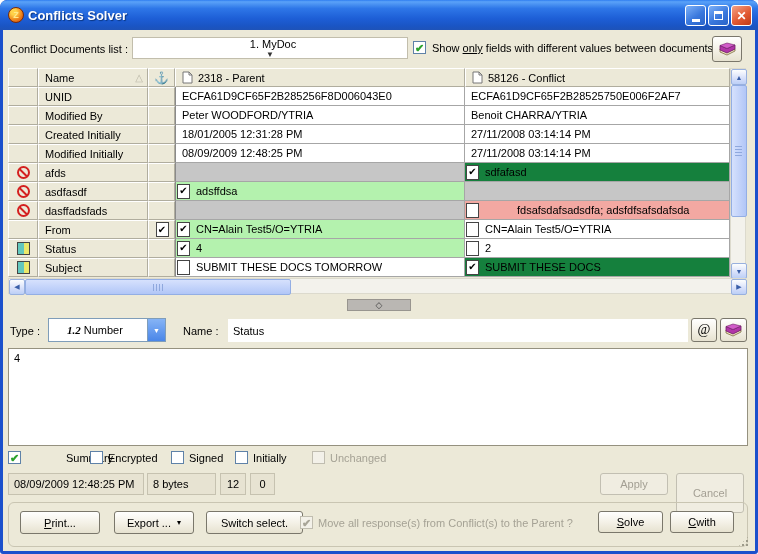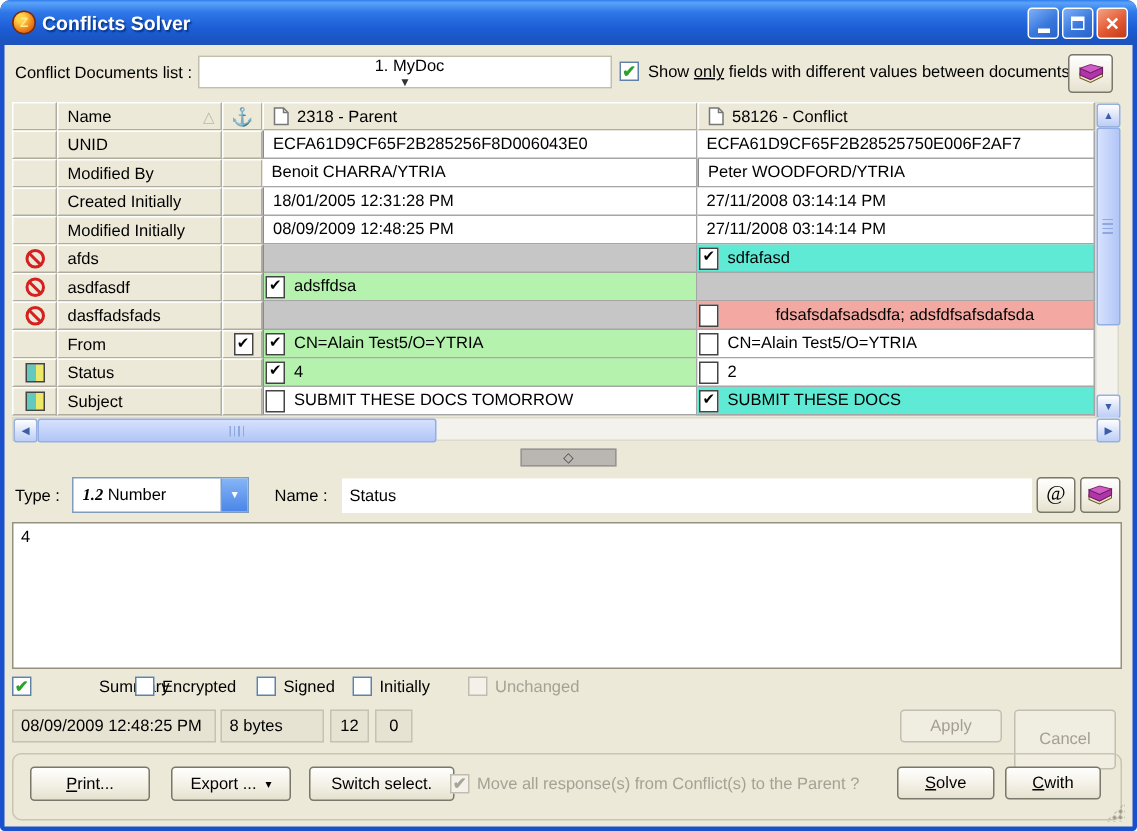--- a/index.html
+++ b/index.html
@@ -41,21 +41,21 @@
   .u{text-decoration:underline;}
   
   .grid{left:8px;top:68px;width:722px;display:grid;
     grid-template-columns:30px 110px 27px 290px 265px;grid-auto-rows:19px;}
   .hcell{background:#ece9d8;border:1px solid;border-color:#ffffff #b0ad9e #b0ad9e #ffffff;
     box-sizing:border-box;display:flex;align-items:center;padding-left:6px;overflow:hidden;white-space:nowrap;}
   .hcell.center{justify-content:center;padding-left:0;}
   .dcell{background:#fff;border-right:1px solid #a6a6a6;border-bottom:1px solid #a6a6a6;
     box-sizing:border-box;display:flex;align-items:center;overflow:hidden;white-space:nowrap;}
   .dcell.first{border-left:1px solid #8a8a8a;}
-  .bg-green{background:#b4f2ae;}.bg-yellow{background:#5eead4;}.bg-red{background:#f3a8a2;gap:32px;}
+  .bg-green{background:#b4f2ae;}.bg-yellow{background:#15803d;}.bg-red{background:#f3a8a2;gap:32px;}
   .bg-gray{background:#c6c6c6;}.bg-white{background:#fff;}
   .celltext{padding-left:6px;}
   .ccb{width:13px;height:15px;background:#fff;border:1px solid #444;box-sizing:border-box;margin-left:1px;
     display:flex;align-items:center;justify-content:center;flex:none;}
   .ccb.on::after{content:"✔";font-size:10px;line-height:10px;color:#000;}
   .sorttri{margin-left:auto;margin-right:4px;color:#bcb8a8;font-size:10px;}
   .anchor{font-size:12px;}
   .noentry{width:13px;height:13px;border:2px solid #d42020;border-radius:50%;box-sizing:border-box;position:relative;flex:none;}
   .noentry::before{content:"";position:absolute;left:-1px;top:3.5px;width:11px;height:2.4px;background:#d42020;transform:rotate(45deg);}
   .fieldicon{width:13px;height:13px;border:1px solid #444;box-sizing:border-box;flex:none;
@@ -69,21 +69,21 @@
   .sbthumb-h::after{content:"";position:absolute;left:50%;top:4px;margin-left:-5px;width:10px;height:7px;
     background:repeating-linear-gradient(90deg,#8fa8dd 0 1px,transparent 1px 3px);}
   .sbthumb-v{background:linear-gradient(90deg,#d6e1fd,#b1c6f7);border:1px solid #93aee4;border-radius:2px;box-sizing:border-box;position:relative;}
   .sbthumb-v::after{content:"";position:absolute;top:50%;left:3px;margin-top:-5px;height:10px;width:7px;
     background:repeating-linear-gradient(0deg,#8fa8dd 0 1px,transparent 1px 3px);}
   .splitbtn{background:#bab7b3;border:1px solid #98958f;box-sizing:border-box;display:flex;align-items:center;justify-content:center;
     font-size:9px;color:#444;line-height:9px;}
   .splitbtn::after{content:"◇";}
   
   .combo-xp{background:#fff;border:1px solid #7f9db9;box-sizing:border-box;display:flex;align-items:center;}
-  .combo-xp .val{flex:1;padding-left:6px;white-space:nowrap;}
+  .combo-xp .val{flex:1;padding-left:18px;white-space:nowrap;}
   .combo-xp .num{font-family:"Liberation Serif",serif;font-weight:bold;font-style:italic;margin-right:3px;}
   .combo-xp .xarr{width:17px;height:100%;background:linear-gradient(180deg,#86b4f6,#4a86e8);
     border-left:1px solid #7f9db9;display:flex;align-items:center;justify-content:center;color:#fff;font-size:7px;}
   .field-plain{background:#fff;box-sizing:border-box;display:flex;align-items:center;padding-left:5px;}
   .editor{background:#fff;border:1px solid #95917f;box-sizing:border-box;padding:3px 5px;}
   .statbox{background:#e7e3d2;border:1px solid #c6c2b0;box-sizing:border-box;display:flex;align-items:center;padding-left:5px;}
   .statbox.center{justify-content:center;padding-left:0;}
   .groupbox{border:1px solid #c9c5b2;border-radius:6px;box-sizing:border-box;}
   .dim{color:#a5a295;}
   .grip{width:13px;height:13px;background:radial-gradient(#9c9a8a 1px,transparent 1.4px);background-size:4px 4px;
@@ -155,25 +155,25 @@
     <div class="dcell first">
         <span class="celltext">ECFA61D9CF65F2B285256F8D006043E0</span>
       </div>
     <div class="dcell">
         <span class="celltext">ECFA61D9CF65F2B28525750E006F2AF7</span>
       </div>
 
     <div class="hcell center"></div>
     <div class="hcell">Modified By</div>
     <div class="hcell center"></div>
+    <div class="dcell first">
+        <span class="celltext">Peter WOODFORD/YTRIA</span>
+      </div>
     <div class="dcell">
         <span class="celltext">Benoit CHARRA/YTRIA</span>
-      </div>
-    <div class="dcell first">
-        <span class="celltext">Peter WOODFORD/YTRIA</span>
       </div>
 
     <div class="hcell center"></div>
     <div class="hcell">Created Initially</div>
     <div class="hcell center"></div>
     <div class="dcell first">
         <span class="celltext">18/01/2005 12:31:28 PM</span>
       </div>
     <div class="dcell">
         <span class="celltext">27/11/2008 03:14:14 PM</span>

